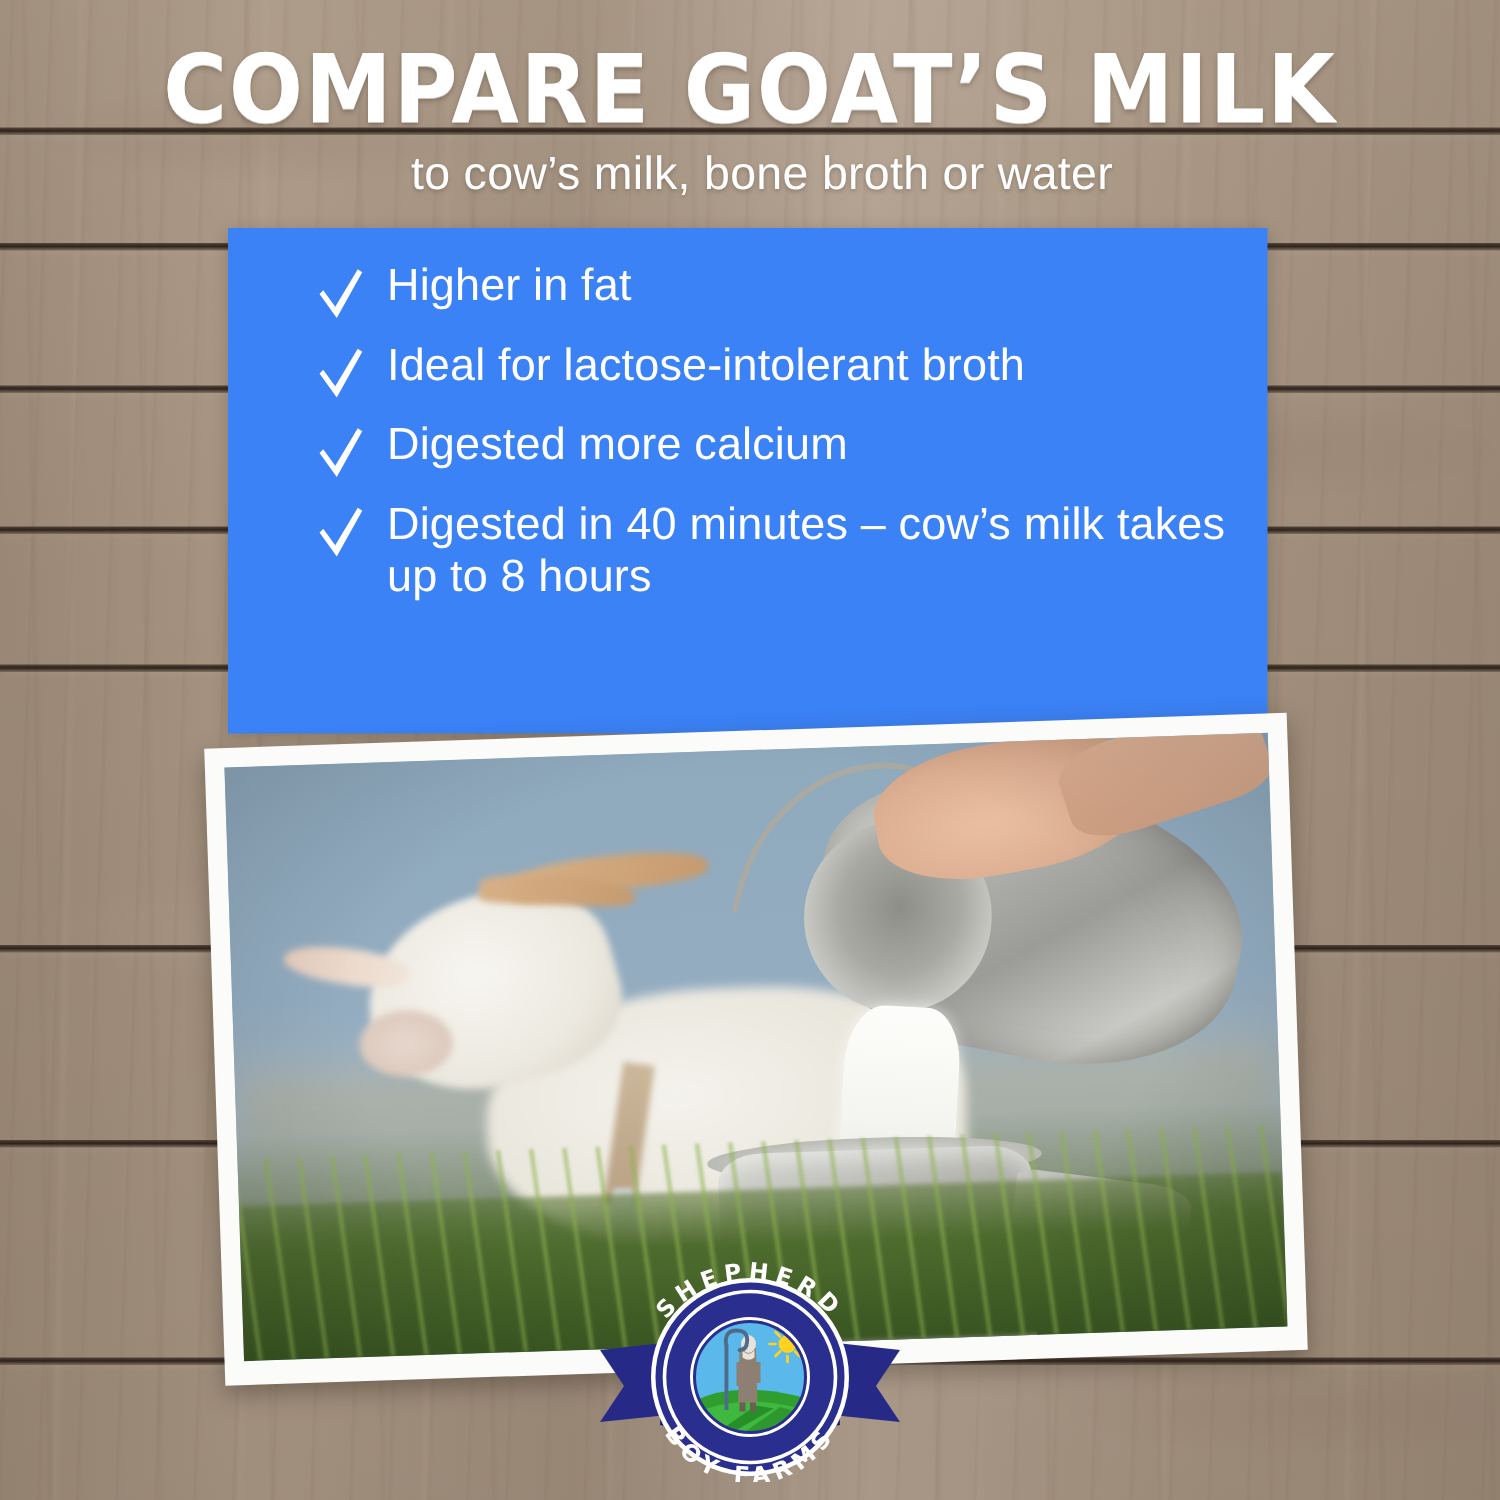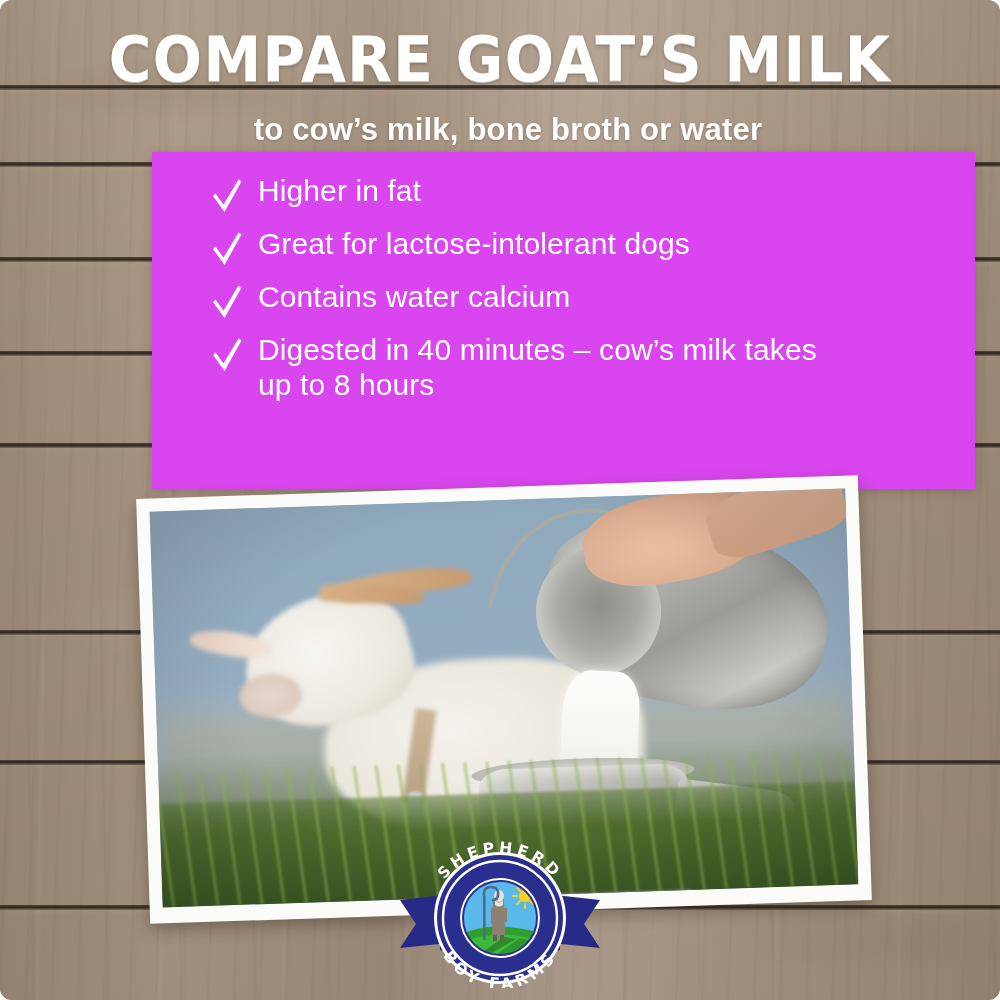--- a/index.html
+++ b/index.html
@@ -11,21 +11,20 @@
   body {
     font-family: "Liberation Sans", sans-serif;
   }
 
   #poster {
     position: relative;
     width: 1000px;
     height: 1000px;
     overflow: hidden;
     background: #a08b78;
-    border-radius: 12px;
   }
 
   
   .wood-base {
     position: absolute;
     inset: 0;
     background:
       
       linear-gradient(180deg, rgba(255,255,255,0.05) 0%, rgba(0,0,0,0.02) 40%, rgba(0,0,0,0.06) 100%),
       linear-gradient(90deg, #9d8a78 0%, #ab9885 18%, #a18e7c 38%, #b3a190 58%, #a79481 78%, #9c8977 100%);
@@ -96,40 +95,40 @@
     font-weight: 700;
     font-size: 63px;
     line-height: 1.0;
     letter-spacing: 1.5px;
     transform: scaleX(.92);
     text-shadow:
       0 1px 0 rgba(255,255,255,.55),
       0 2px 4px rgba(60,45,32,.35);
   }
   .subheadline {
-    margin: 14px;
+    margin: 0;
     padding-top: 9px;
     color: #ffffff;
     font-family: "Liberation Sans", sans-serif;
-    font-weight: 700;
+    font-weight: 400;
     font-size: 31px;
     line-height: 1.05;
     letter-spacing: .2px;
     text-shadow: 0 1px 3px rgba(60,45,32,.30);
     padding-left: 16px;
   }
 
   
   .benefits-panel {
     position: absolute;
     left: 152px;
     top: 152px;
-    width: 823px;
+    width: 693px;
     height: 337px;
-    background: #d946ef;
+    background: #3b82f6;
     z-index: 4;
     box-shadow: 0 2px 10px rgba(40,30,20,.22);
   }
   .benefits-list {
     list-style: none;
     margin: 0;
     padding: 21px 26px 0 58px;
   }
   .benefit-item {
     display: flex;
@@ -398,31 +397,31 @@
         </span>
         <span class="benefit-text">Higher in fat</span>
       </li>
 
       <li class="benefit-item">
         <span class="check-icon">
           <svg viewBox="0 0 34 38" xmlns="http://www.w3.org/2000/svg">
             <path d="M3 19 L5.5 16.5 L13.5 27.5 L28.5 2.5 L31.5 4.5 L14.5 35 Z" fill="#ffffff"></path>
           </svg>
         </span>
-        <span class="benefit-text">Great for lactose-intolerant dogs</span>
+        <span class="benefit-text">Ideal for lactose-intolerant broth</span>
       </li>
 
 
       <li class="benefit-item">
         <span class="check-icon">
           <svg viewBox="0 0 34 38" xmlns="http://www.w3.org/2000/svg">
             <path d="M3 19 L5.5 16.5 L13.5 27.5 L28.5 2.5 L31.5 4.5 L14.5 35 Z" fill="#ffffff"></path>
           </svg>
         </span>
-        <span class="benefit-text">Contains water calcium</span>
+        <span class="benefit-text">Digested more calcium</span>
       </li>
 
       <li class="benefit-item">
         <span class="check-icon">
           <svg viewBox="0 0 34 38" xmlns="http://www.w3.org/2000/svg">
             <path d="M3 19 L5.5 16.5 L13.5 27.5 L28.5 2.5 L31.5 4.5 L14.5 35 Z" fill="#ffffff"></path>
           </svg>
         </span>
         <span class="benefit-text">Digested in 40 minutes – cow’s milk takes up to 8 hours</span>
       </li>

